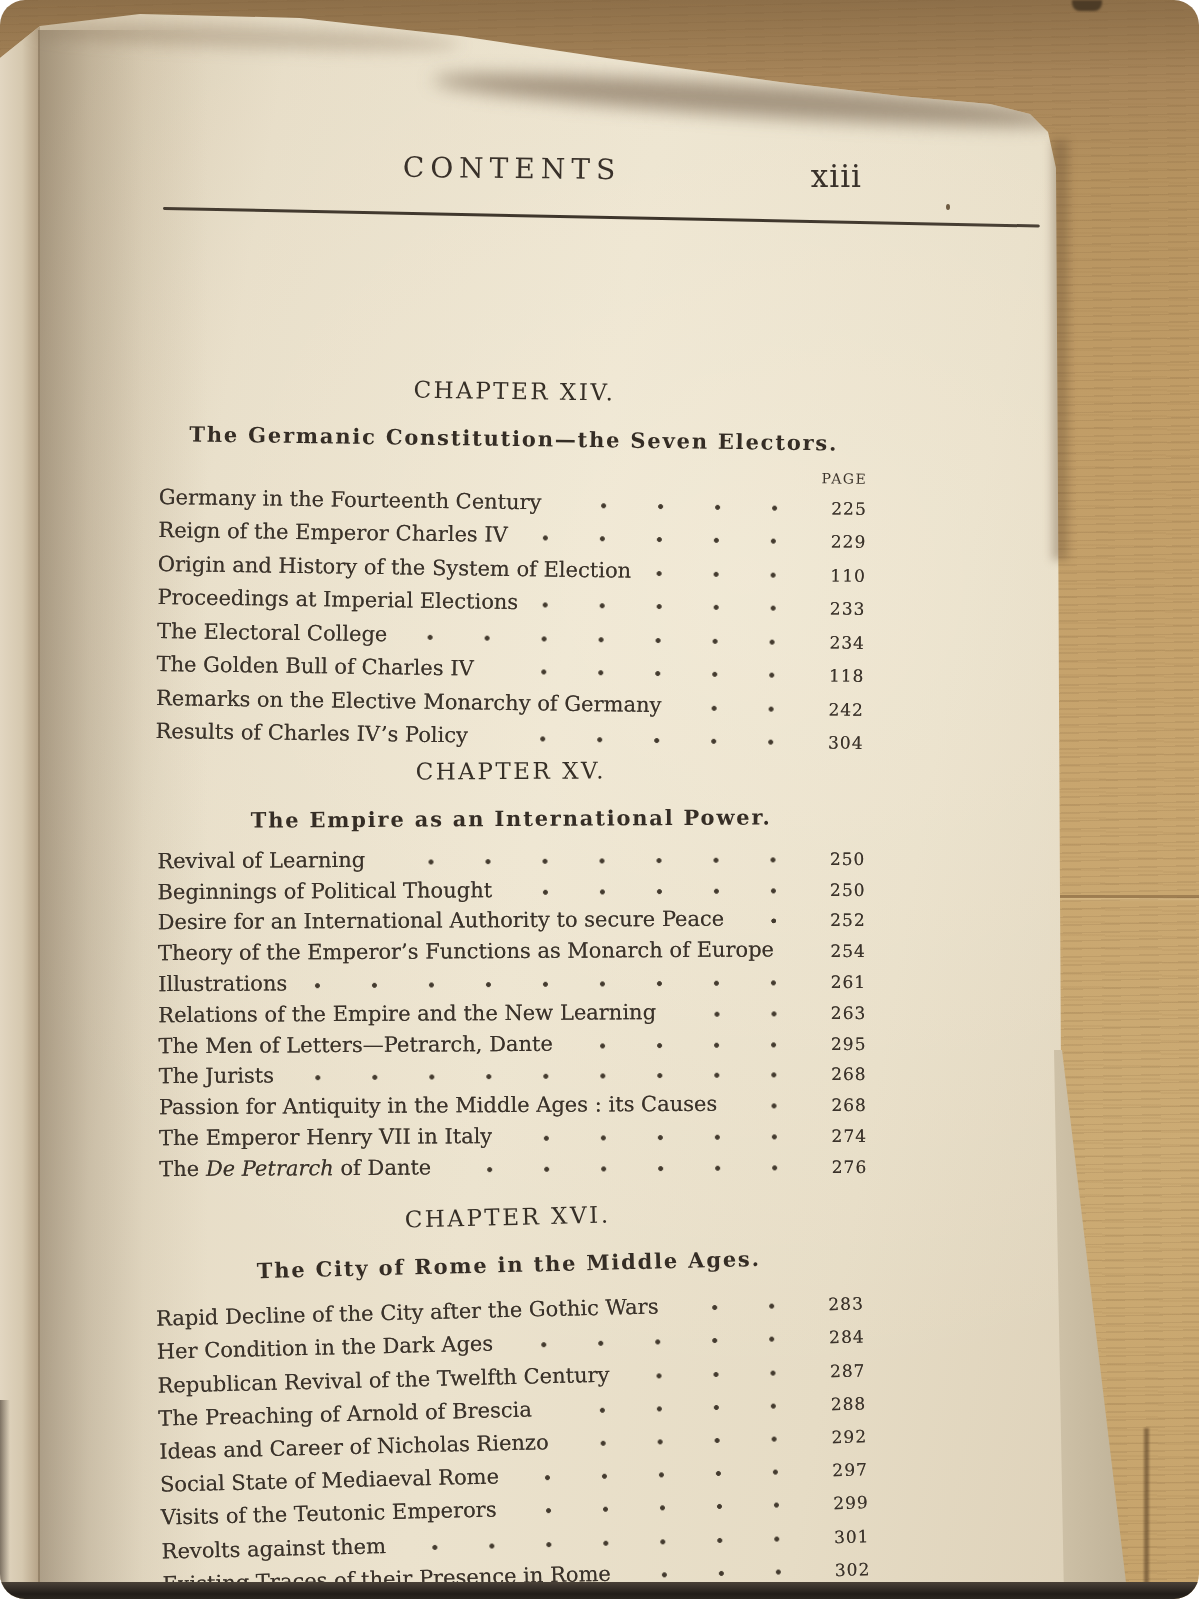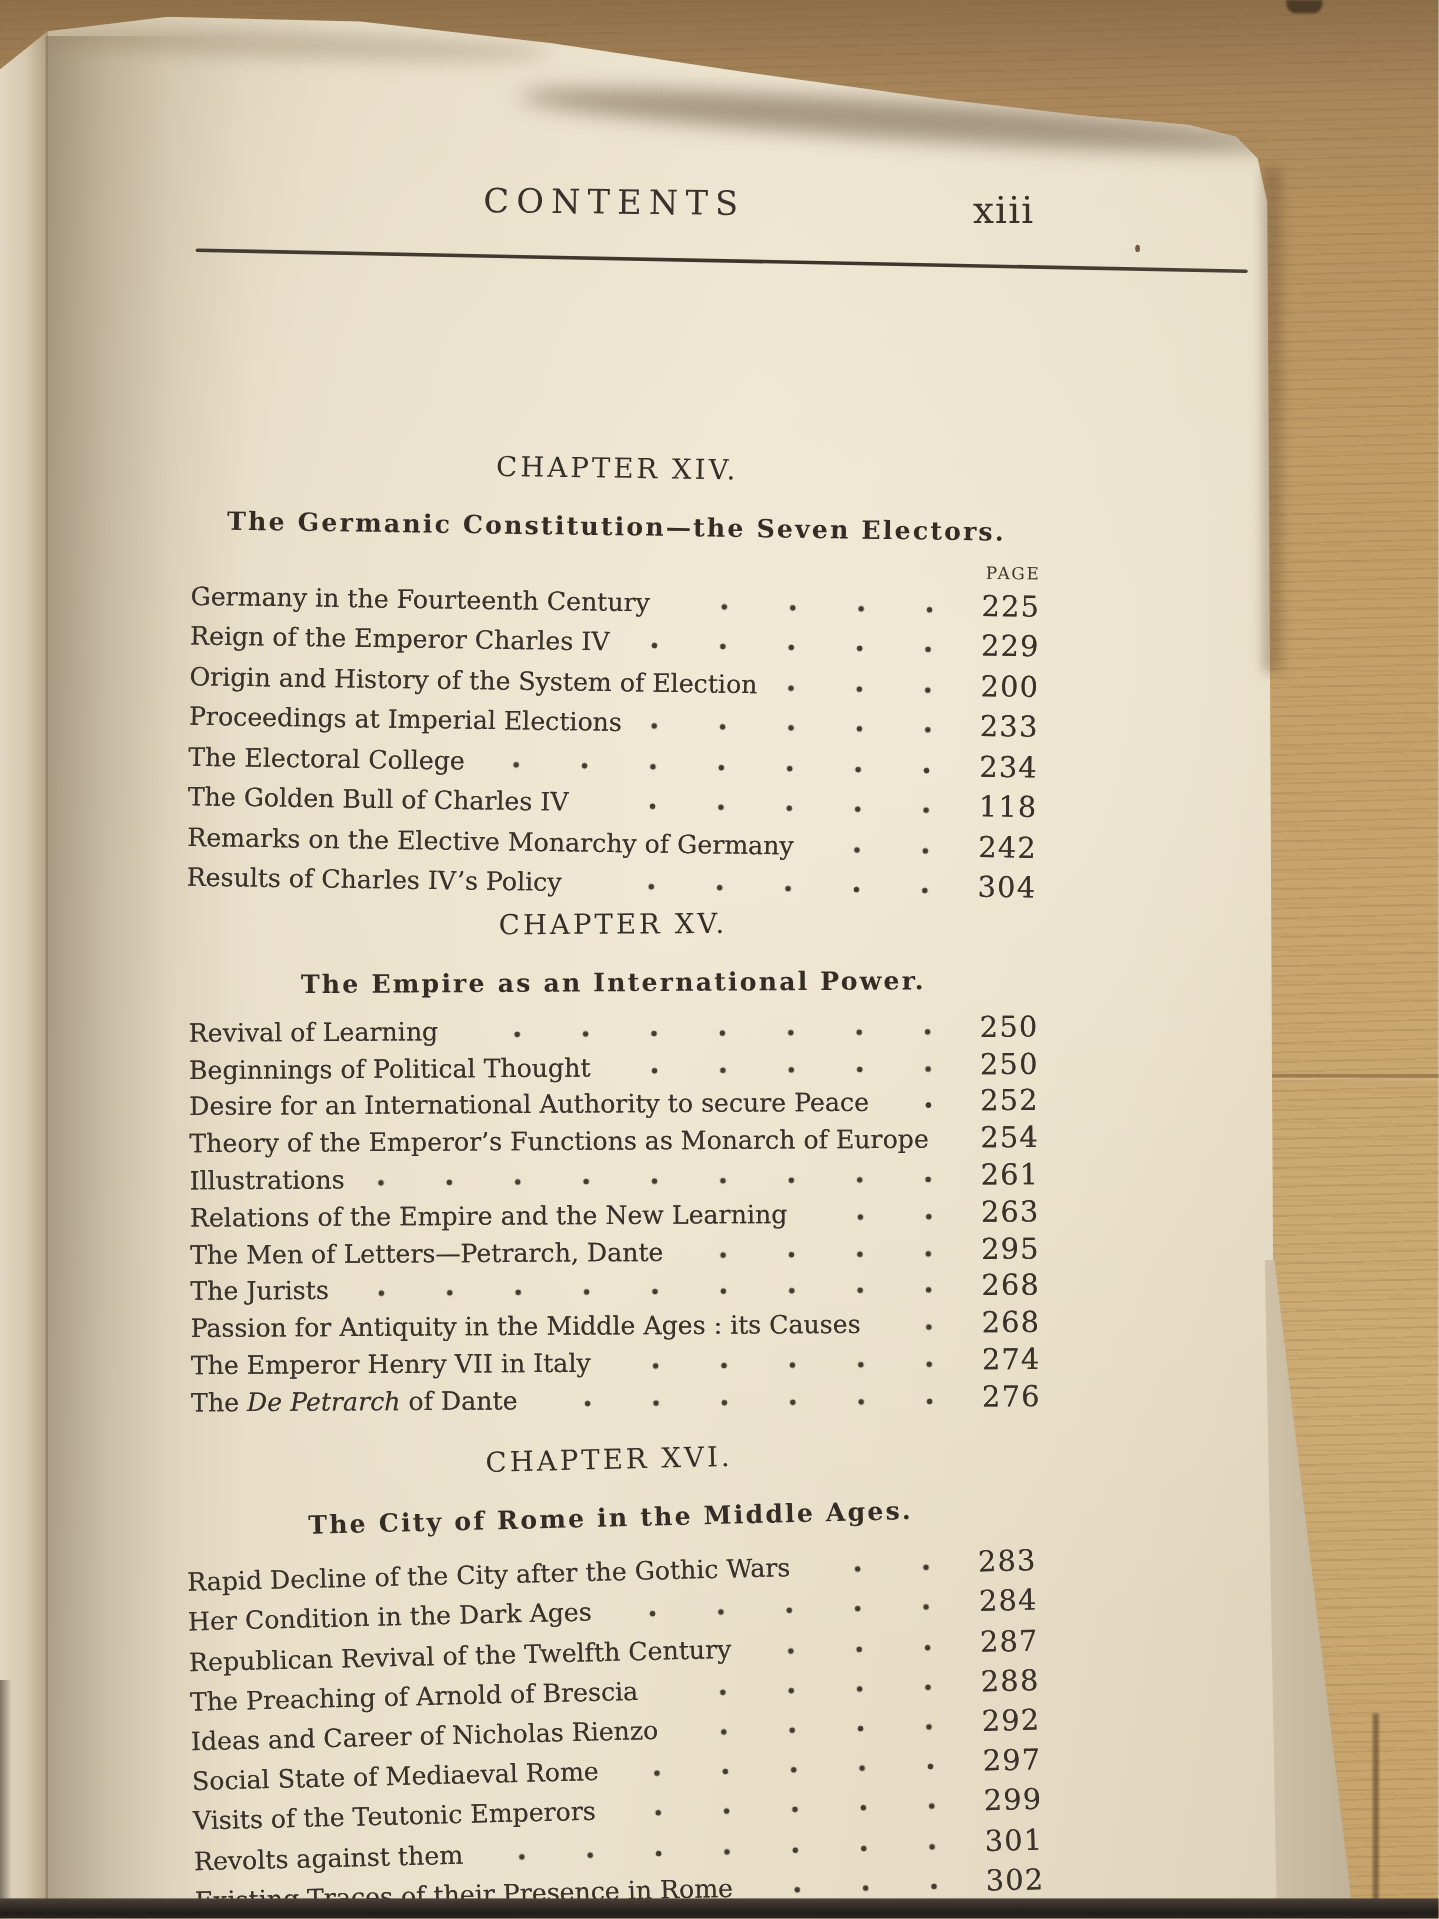--- a/index.html
+++ b/index.html
@@ -5,20 +5,21 @@
   html,body{margin:0;padding:0;}
   body{width:1199px;height:1599px;overflow:hidden;
        font-family:"DejaVu Serif","Liberation Serif",serif;}
 
   
   .photo{position:relative;width:1199px;height:1599px;overflow:hidden;
     background:
       repeating-linear-gradient(178.5deg, rgba(120,90,55,.14) 0 1.5px, rgba(0,0,0,0) 1.5px 8px),
       repeating-linear-gradient(181deg, rgba(150,115,70,.10) 0 2px, rgba(0,0,0,0) 2px 13px),
       linear-gradient(180deg,#8d6f49 0%,#a8865a 5%,#b5925f 11%,#c09c66 24%,#c8a56e 48%,#ccab74 72%,#c6a36b 100%);
+    border-radius: 25px;
   }
   .wood-seam-h{position:absolute;left:1048px;right:0;top:895px;height:3px;
     background:rgba(125,95,58,.55);box-shadow:0 2px 2px rgba(236,213,166,.35);}
   .wood-seam-v{position:absolute;left:1144px;top:1428px;width:5px;height:160px;
     background:rgba(84,60,34,.55);filter:blur(1px);}
   .top-blob{position:absolute;left:1072px;top:0;width:30px;height:11px;
     background:#4c3b26;border-radius:0 0 8px 8px;filter:blur(1px);}
 
   
   .page-wrap{position:absolute;inset:0;
@@ -75,21 +76,21 @@
   .row{display:flex;align-items:flex-end;}
   .sec1 .row{height:33.5px;}
   .sec2 .row{height:30.8px;}
   .sec3 .row{height:33.2px;}
   .lbl{font-size:21px;white-space:nowrap;line-height:1;padding-bottom:5px;
        color:#3a322a;text-shadow:0 0 .5px rgba(58,50,42,.7);}
   .lbl i{font-style:italic;}
   .leader{flex:1;height:9px;margin:0 14px 9px 22px;
     background-image:radial-gradient(circle, #443b2f 2.1px, rgba(0,0,0,0) 2.7px);
     background-size:57px 9px;background-repeat:repeat-x;background-position:right center;}
-  .num{font-size:24px;letter-spacing:1px;min-width:50px;text-align:right;
+  .num{font-size:17px;letter-spacing:1px;min-width:50px;text-align:right;
        line-height:1;padding-bottom:5px;color:#3a322a;text-shadow:0 0 .5px rgba(58,50,42,.7);}
 </style>
 </head>
 <body>
 
 <div class="photo">
 
   <div class="wood-seam-h"></div>
   <div class="wood-seam-v"></div>
   <div class="top-blob"></div>
@@ -119,21 +120,21 @@
     <span class="num">225</span>
   </div>
               <div class="row">
     <span class="lbl">Reign of the Emperor Charles IV</span>
     <span class="leader"></span>
     <span class="num">229</span>
   </div>
               <div class="row">
     <span class="lbl">Origin and History of the System of Election</span>
     <span class="leader"></span>
-    <span class="num">200</span>
+    <span class="num">110</span>
   </div>
               <div class="row">
     <span class="lbl">Proceedings at Imperial Elections</span>
     <span class="leader"></span>
     <span class="num">233</span>
   </div>
               <div class="row">
     <span class="lbl">The Electoral College</span>
     <span class="leader"></span>
     <span class="num">234</span>

